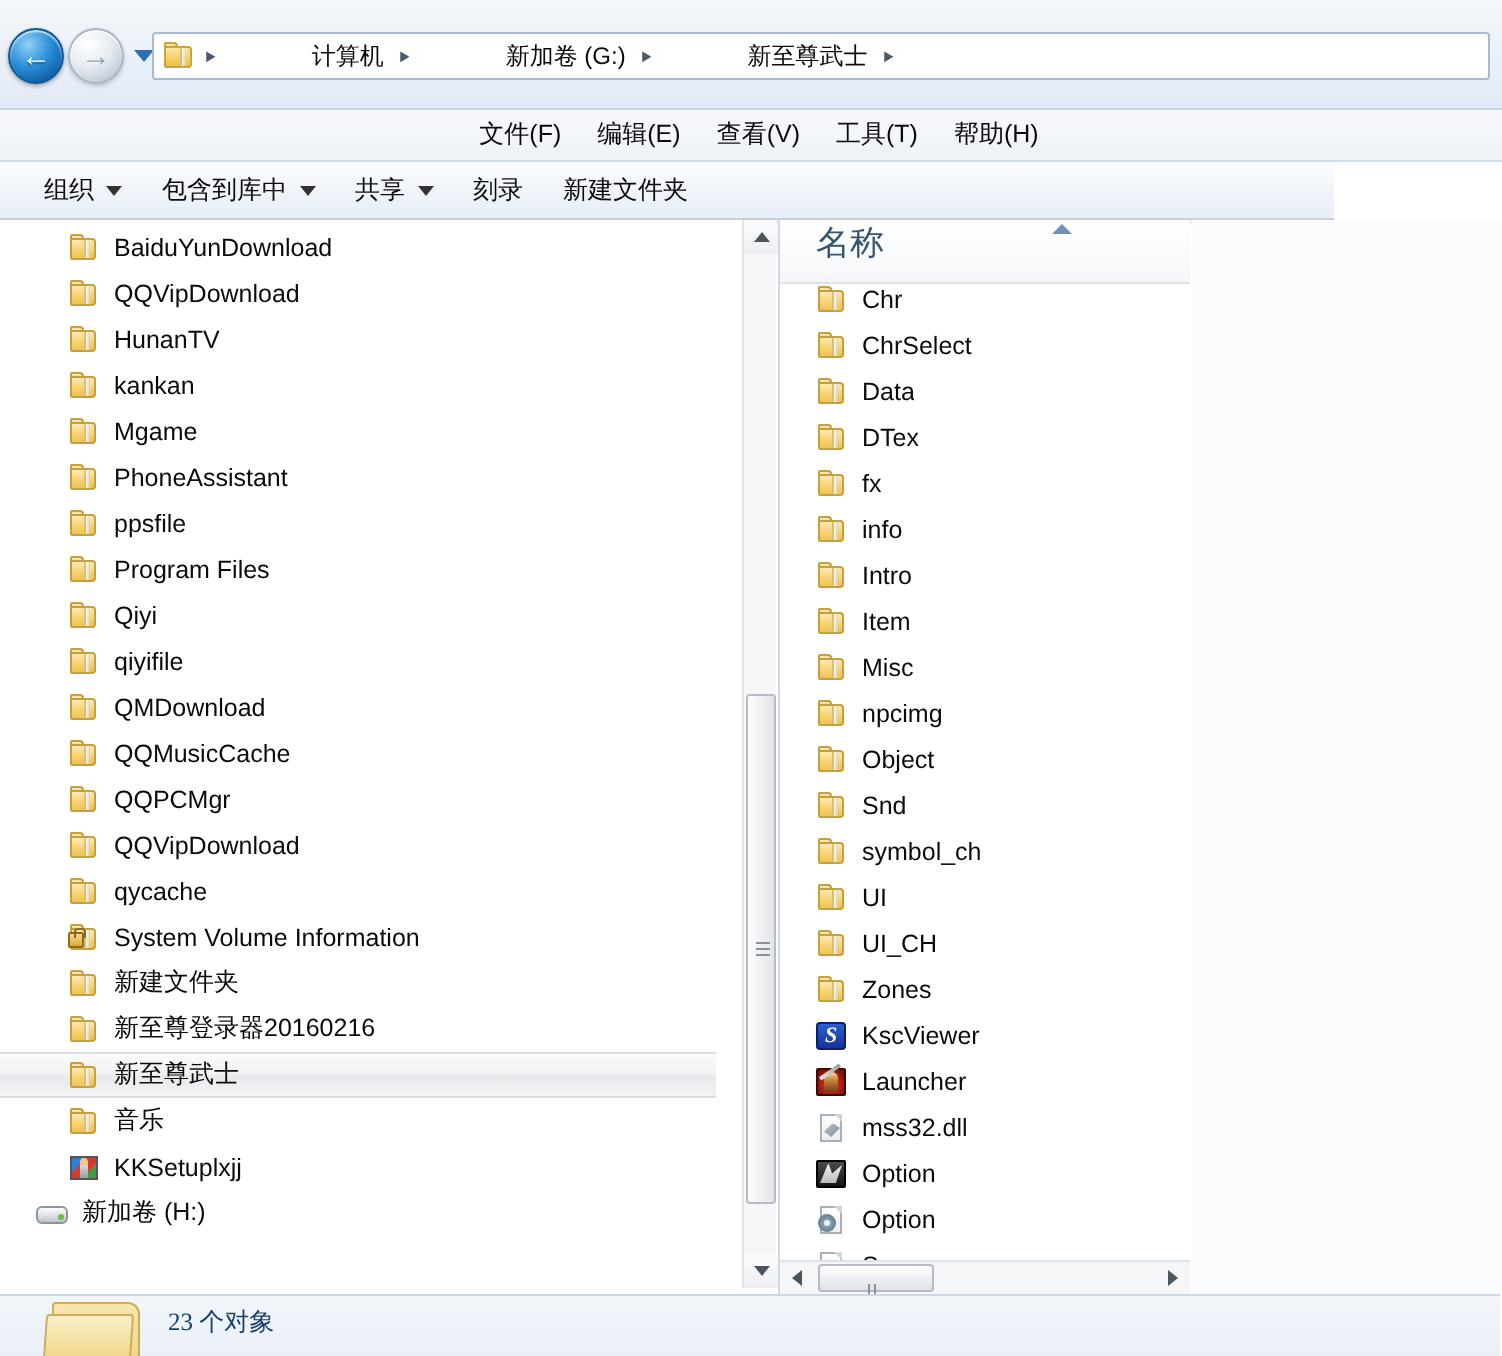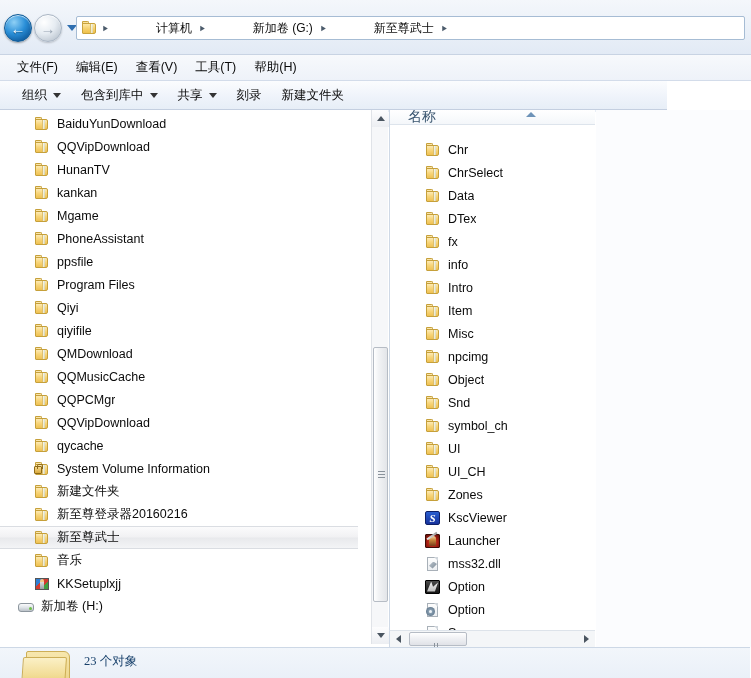--- a/index.html
+++ b/index.html
@@ -69,21 +69,21 @@
   .crumb-item { font-size: 12px; color: #0d0d0d; padding: 0 4px; white-space: nowrap; margin-left: 40px; }
   .crumb-sep {
     color: #4a5a6a; font-size: 9px; padding: 0 2px; transform: scaleX(.85);
   }
 
   
   .menubar {
     position: absolute; left: 0; top: 55px; width: 751px; height: 26px;
     background: linear-gradient(to bottom, #f7f9fc, #eef2f9);
     border-bottom: 1px solid #d3dcea;
-    display: flex; align-items: center; padding-left: 8px;
+    display: flex; align-items: center; padding-left: 8px; justify-content: center;
   }
   .menuitem {
     font-size: 12.5px; color: #0a0a0a; padding: 3px 9px; white-space: nowrap;
   }
 
   
   .toolbar {
     position: absolute; left: 0; top: 81px; width: 667px; height: 29px;
     background: linear-gradient(to bottom, #fbfcfe 0%, #eef3fa 60%, #e7eef7 100%);
     border-bottom: 1px solid #c4cfe0;
@@ -249,32 +249,32 @@
   }
   .vsgrip i { display:block; height:1px; background:#8a929b; margin-bottom:2px; }
 
   
   .filepane {
     position: absolute; left: 389px; top: 110px; width: 206px; height: 520px;
     background: #ffffff; border-left: 1px solid #cfd9e6;
     overflow: hidden;
   }
   .colhdr {
-    position: absolute; left: 0; top: 0; width: 206px; height: 15px;
+    position: absolute; left: 0; top: 0; width: 206px; height: 32px;
     background: linear-gradient(to bottom, #ffffff, #f4f7fa);
     border-bottom: 1px solid #dde4ec;
-    display: flex; align-items: center; padding-left: 18px;
-    font-size: 14px; color: #38546e;
+    display: flex; align-items: flex-start; padding-left: 18px;
+    font-size: 17px; color: #38546e;
   }
   .sorttri {
     position: absolute; left: 136px; top: 2px;
     width:0;height:0;border-left:5px solid transparent;border-right:5px solid transparent;
     border-bottom:5px solid #6e93b8;
   }
-  .filelist { position: absolute; left: 17px; top: 28px; width: 206px; }
+  .filelist { position: absolute; left: 0; top: 28px; width: 206px; }
   .filerow {
     height: 23px; display: flex; align-items: center; padding-left: 18px;
     font-size: 12.5px; color: #0b0b0b; white-space: nowrap;
   }
   .hscroll {
     position: absolute; left: 389px; top: 630px; width: 206px; height: 17px;
     background: #f4f6f8; border-top: 1px solid #dde3ea; border-left: 1px solid #cfd9e6;
   }
   .hsbtn { position: absolute; top: 0; width: 17px; height: 16px; display:flex;align-items:center;justify-content:center; }
   .hsbtn.left { left: 0; } .hsbtn.right { right: 0; }

